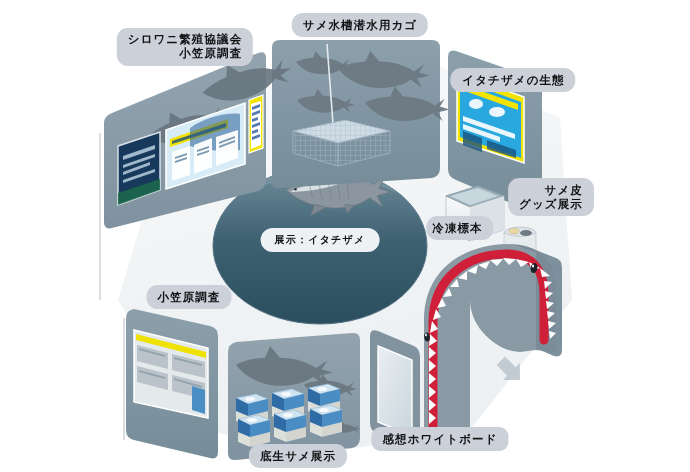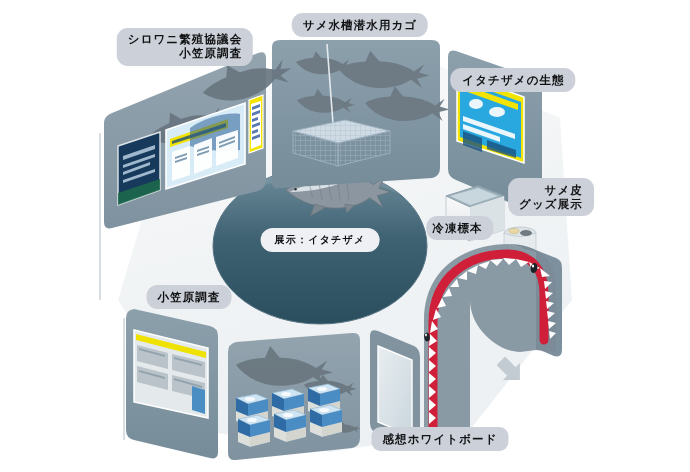--- a/index.html
+++ b/index.html
@@ -406,16 +406,17 @@
 グッズ展示</div>
 
   <div class="lbl" style="left:460px;top:228px;padding-left:6px;">冷凍標本</div>
 
   <div class="lbl center" style="left:320px;top:240px;">展示：イタチザメ</div>
 
   <div class="lbl" style="left:189px;top:297px;">小笠原調査</div>
 
 
 
+  <div class="lbl" style="left:298px;top:456px;">底生サメ展示</div>
 
   <div class="lbl" style="left:440px;top:439px;border-radius:9px;">感想ホワイトボード</div>
 
 </div>
 
 </body></html>

